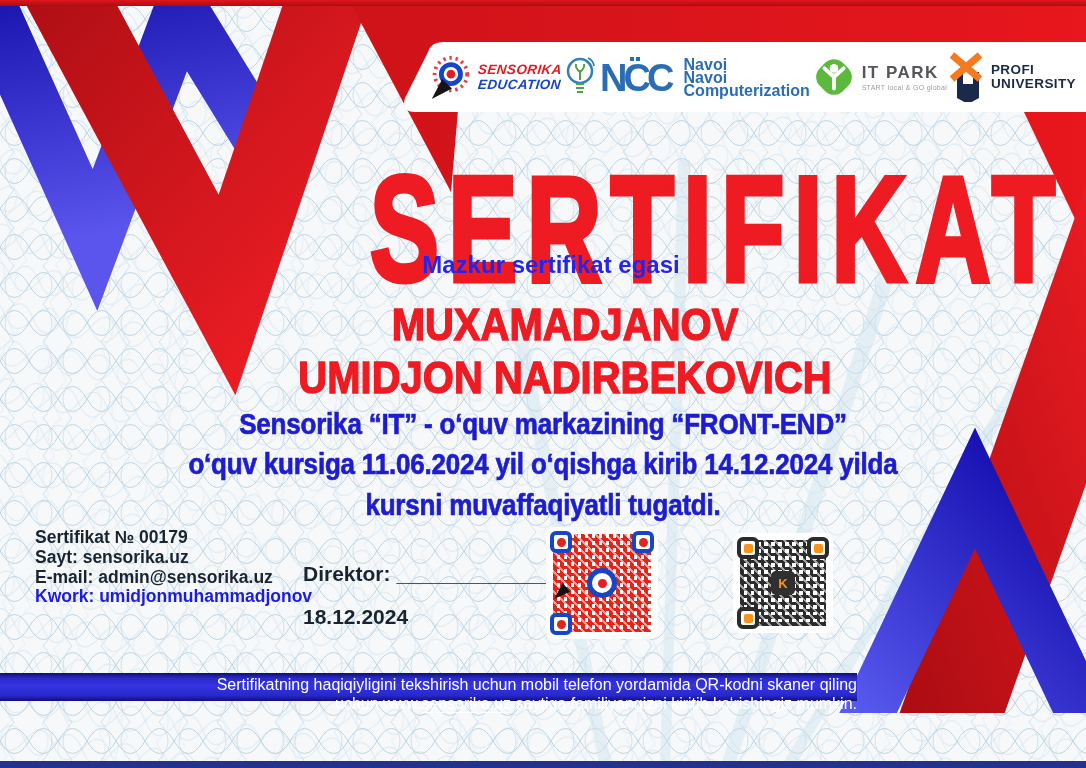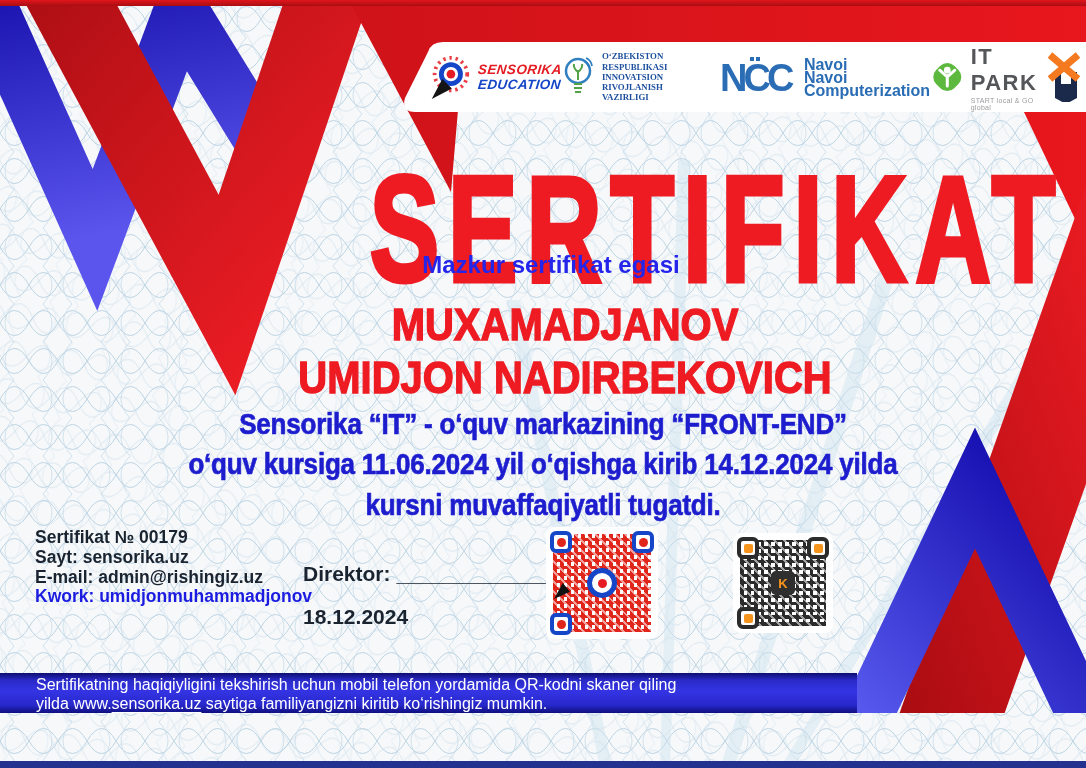--- a/index.html
+++ b/index.html
@@ -14,21 +14,21 @@
   
   .logos{position:absolute;left:402px;top:42px;width:684px;height:70px;
          display:flex;align-items:center;justify-content:space-between;
          padding:0 10px 0 24px;}
   .logo{display:flex;align-items:center;gap:6px;}
   .lg-sens-t1{color:#e51c23;font-weight:bold;font-style:italic;font-size:13.5px;letter-spacing:.4px;transform:skewX(-6deg);}
   .lg-sens-t2{color:#1546c8;font-weight:bold;font-style:italic;font-size:13.5px;letter-spacing:.4px;transform:skewX(-6deg);}
   .lg-min-txt{font-family:"Liberation Serif",serif;color:#1d4f9e;font-weight:bold;
               font-size:8.8px;line-height:10.2px;width:118px;}
   .lg-ncc-txt{color:#2a6db5;font-weight:bold;font-size:16px;line-height:13px;}
-  .lg-itp-t1{color:#55565a;font-weight:bold;font-size:22px;letter-spacing:1.5px;}
+  .lg-itp-t1{color:#55565a;font-weight:bold;font-size:17px;letter-spacing:1.5px;}
   .lg-itp-t2{color:#9b9ca0;font-size:7px;letter-spacing:.3px;margin-top:1px;}
   .lg-pro-txt{color:#1b2a4a;font-weight:bold;font-size:13.5px;line-height:14.5px;letter-spacing:.4px;}
 
   
   .title{position:absolute;top:143px;left:352px;right:4px;text-align:center;
          color:#ee1b22;font-weight:bold;font-size:104px;letter-spacing:9px;
          -webkit-text-stroke:3.5px #ee1b22;transform:scaleY(1.45);transform-origin:50% 0;white-space:nowrap;}
   .subtitle{position:absolute;top:251px;left:8px;width:1086px;text-align:center;
             color:#2424ea;font-weight:bold;font-size:24px;}
   .names{position:absolute;top:299px;left:22px;width:1086px;text-align:center;
@@ -64,23 +64,23 @@
   .qr1-center{position:absolute;left:50%;top:50%;transform:translate(-50%,-50%);
     width:30px;height:30px;background:#fff;border:5px solid #1546c8;border-radius:50%;display:flex;}
   .qr1-center::after{content:"";margin:auto;width:9px;height:9px;border-radius:50%;background:#e51c23;}
   .qr1-arrow{position:absolute;left:8px;top:56px;width:16px;height:16px;background:#111;
     clip-path:polygon(0 100%,55% 0,100% 55%);}
   .qr2-center{position:absolute;left:50%;top:50%;transform:translate(-50%,-50%);
     width:24px;height:24px;background:#2f2f2f;border-radius:5px;display:flex;align-items:center;
     justify-content:center;color:#f7941d;font-weight:bold;font-size:13px;}
 
   
-  .footer{position:absolute;left:0;top:673px;width:857px;height:40px;color:#fff;
+  .footer{position:absolute;left:0;top:673px;width:857px;height:28px;color:#fff;
     background:linear-gradient(180deg,#0d0d70 0,#2a2ac8 18%,#3434e4 45%,#2828cc 80%,#0f0f7e 100%);
-    font-size:16px;line-height:19px;padding:2px 0 0 36px;}
+    font-size:16px;line-height:19px;padding:2px 0 0 36px;text-align:right;}
   .footer .u{text-decoration:underline;text-underline-offset:3px;margin-top:40px;}
 </style>
 </head>
 <body>
 
 <div class="canvas">
 
   <svg class="decor" width="1086" height="768" viewBox="0 0 1086 768">
     <defs>
       <pattern id="guil" width="58" height="38" patternUnits="userSpaceOnUse">
@@ -156,25 +156,20 @@
       </div>
     </div>
 
     <div class="logo">
       <svg width="34" height="46" viewBox="0 0 34 46">
         <circle cx="16" cy="17" r="12" fill="none" stroke="#2f7fc1" stroke-width="2.5"></circle>
         <path d="M12,30 h8 M12,34 h8 M13,38 h6" stroke="#52a347" stroke-width="2" fill="none"></path>
         <path d="M16,26 V16 M16,18 Q11,14 12,10 M16,18 Q21,14 20,10" stroke="#52a347" stroke-width="2" fill="none"></path>
         <path d="M22,7 Q26,9 27,13 M24,4 Q29,6 30,12" stroke="#2f7fc1" stroke-width="1.8" fill="none"></path>
       </svg>
-      <div class="lg-min-txt">
-        <div>O‘ZBEKISTON RESPUBLIKASI</div>
-        <div>INNOVATSION RIVOJLANISH</div>
-        <div>VAZIRLIGI</div>
-      </div>
     </div>
 
     <div class="logo">
       <svg width="78" height="44" viewBox="0 0 78 44">
         <text x="0" y="36" font-family="Liberation Sans, sans-serif" font-size="38" font-weight="bold" letter-spacing="-4" fill="#2a6db5">NCC</text>
         <rect x="30" y="2" width="4" height="4" fill="#2a6db5"></rect>
         <rect x="36" y="2" width="4" height="4" fill="#2a6db5"></rect>
       </svg>
       <div class="lg-ncc-txt">
         <div>Navoi</div>
@@ -219,21 +214,21 @@
 
   <div class="course">
     <div>Sensorika “IT” - o‘quv markazining “FRONT-END”</div>
     <div>o‘quv kursiga 11.06.2024 yil o‘qishga kirib 14.12.2024 yilda</div>
     <div>kursni muvaffaqiyatli tugatdi.</div>
   </div>
 
   <div class="details">
     <div>Sertifikat № 00179</div>
     <div>Sayt: sensorika.uz</div>
-    <div>E-mail: admin@rishingiz.uz</div>
+    <div>E-mail: admin@sensorika.uz</div>
     <div class="blue">Kwork: umidjonmuhammadjonov</div>
   </div>
 
   <div class="sig">
     <div class="sig-row">
       <span>Direktor:</span>
       <span>_____________</span>
     </div>
     <div class="sig-date">18.12.2024</div>
   </div>
@@ -250,17 +245,17 @@
   <div class="qr qr2">
     <div class="qr-mod"></div>
     <div class="finder f-tl"></div>
     <div class="finder f-tr"></div>
     <div class="finder f-bl"></div>
     <div class="qr2-center">K</div>
   </div>
 
   <div class="footer">
     <div>Sertifikatning haqiqiyligini tekshirish uchun mobil telefon yordamida QR-kodni skaner qiling</div>
-    <div><span>yilda www.</span><span class="u">sensorika.uz</span><span> saytiga familiyangizni kiritib ko‘rishingiz mumkin.</span></div>
+    <div><span>uchun www.</span><span class="u">sensorika.uz</span><span> saytiga familiyangizni kiritib ko‘rishingiz mumkin.</span></div>
   </div>
 
   <div class="strip-bottom"></div>
 </div>
 
 </body></html>

